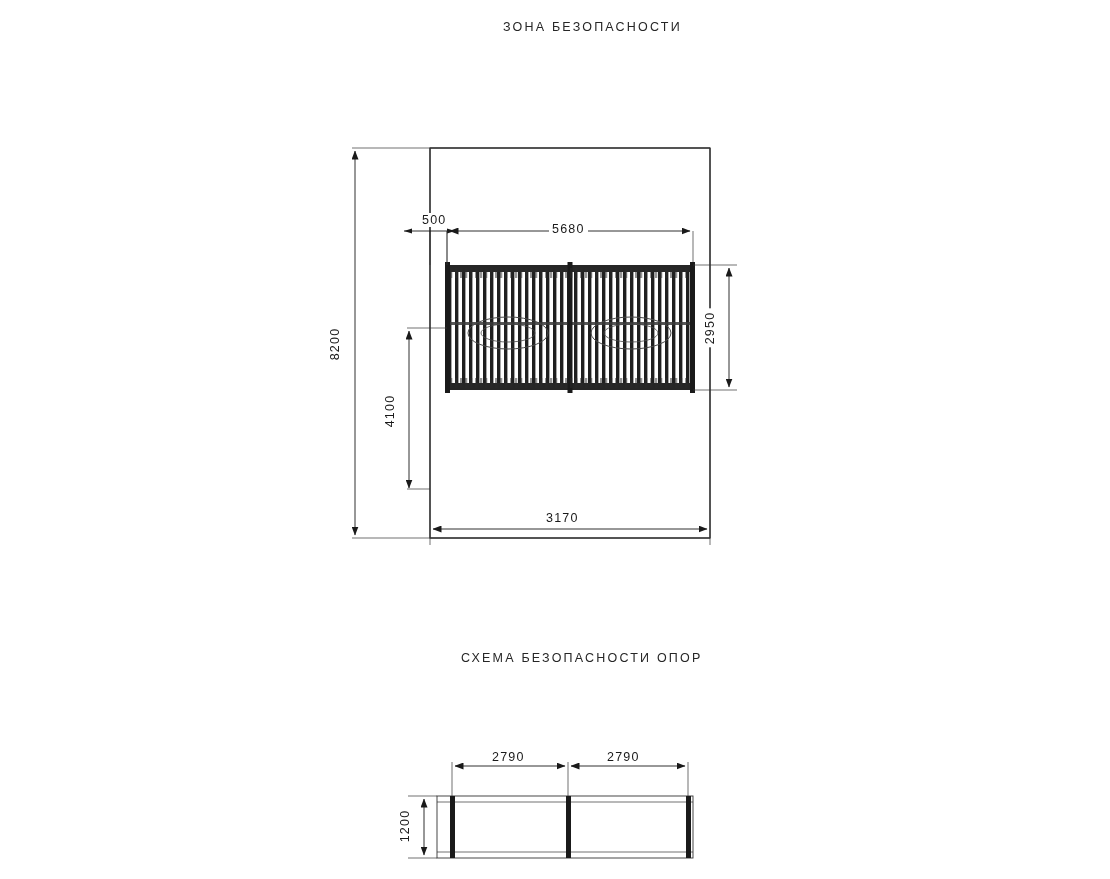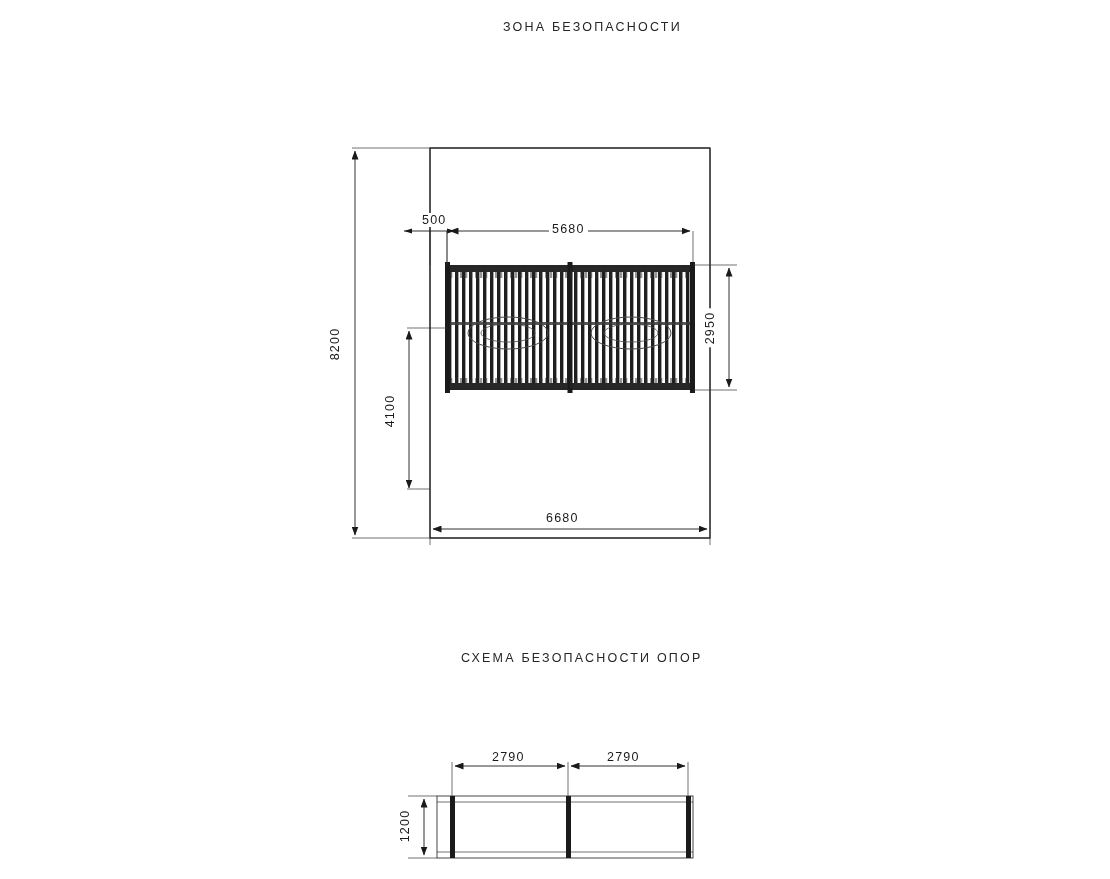--- a/index.html
+++ b/index.html
@@ -172,21 +172,21 @@
   <div class="dim-label" style="left:419px; top:213px;">500</div>
 
   <div class="dim-label" style="left:549px; top:222px;">5680</div>
 
   <div class="dim-label vert" style="left:316px; top:337px; transform: rotate(-90deg);">8200</div>
 
   <div class="dim-label vert" style="left:371px; top:404px; transform: rotate(-90deg);">4100</div>
 
   <div class="dim-label vert" style="left:691px; top:321px; transform: rotate(-90deg);">2950</div>
 
-  <div class="dim-label" style="left:543px; top:511px;">6680</div>
+  <div class="dim-label" style="left:543px; top:511px;">3170</div>
 
   <div class="dim-label" style="left:489px; top:750px;">2790</div>
 
   <div class="dim-label" style="left:604px; top:750px;">2790</div>
 
   <div class="dim-label vert" style="left:386px; top:819px; transform: rotate(-90deg);">1200</div>
 
 </div>
 
 </body></html>

